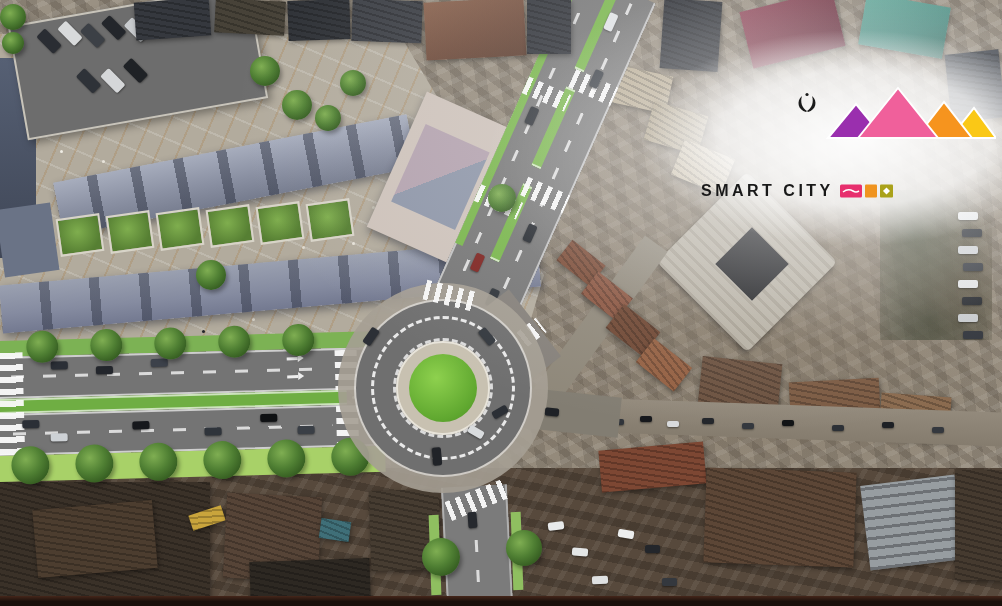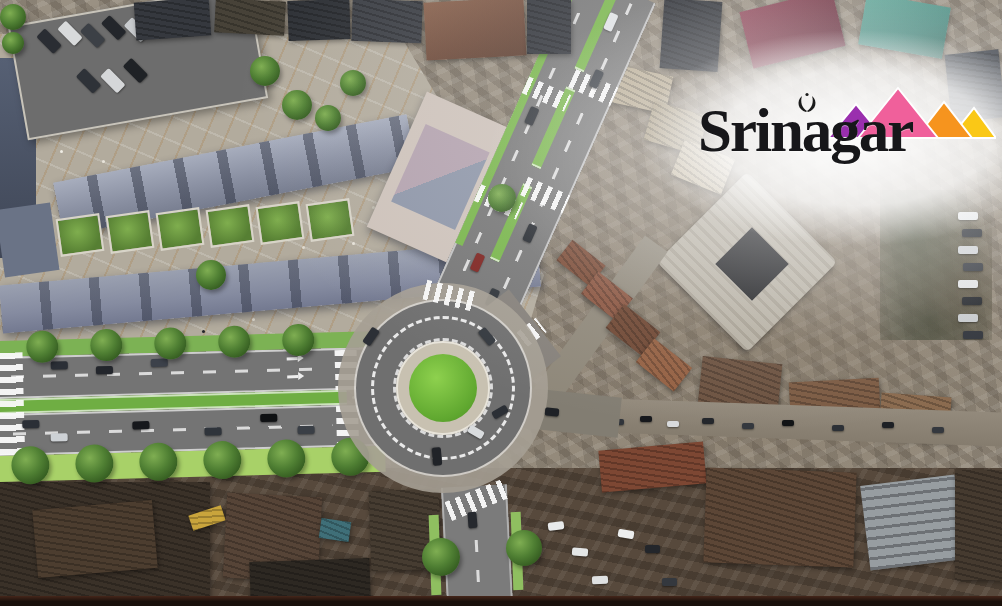--- a/index.html
+++ b/index.html
@@ -264,17 +264,26 @@
       <polygon points="124,52 148,22 170,52" stroke="#ffffff" stroke-width="2" fill="#fac816"></polygon>
       <polygon points="90,52 118,16 146,52" stroke="#ffffff" stroke-width="2" fill="#f6941e"></polygon>
       <polygon points="2,52 30,18 58,52" stroke="#ffffff" stroke-width="2" fill="#9a2fae"></polygon>
       <polygon points="32,52 72,2 112,52" stroke="#ffffff" stroke-width="2" fill="#f0609b"></polygon>
     </svg>
     <svg style="position:absolute;left:96px;top:8px;" width="26" height="22" viewBox="0 0 26 22">
       <path d="M12,20 C4,18 2,9 8,4 C6,10 8,16 13,19 Z" fill="#1b1b1b"></path>
       <path d="M14,20 C22,18 24,9 18,4 C20,10 18,16 13,19 Z" fill="#1b1b1b"></path>
       <circle cx="13" cy="2.5" r="1.6" fill="#1b1b1b"></circle>
     </svg>
-    <div class="wordmark">Srinagar</div>
+    <div class="tagrow">
+      <span class="tagline">SMART CITY</span>
+      <svg width="54" height="16" viewBox="0 0 54 16">
+        <rect x="0" y="1.5" width="22" height="13" rx="1.5" fill="#e72f6d"></rect>
+        <path d="M3,9 q5,-4 10,-1 q3,2 6,0" stroke="#ffffff" stroke-width="1.6" fill="none"></path>
+        <rect x="25" y="1.5" width="12" height="13" rx="1" fill="#f0941f"></rect>
+        <rect x="40" y="1.5" width="13" height="13" rx="1" fill="#aaa21a"></rect>
+        <rect x="44" y="5.5" width="5" height="5" fill="#ffffff" transform="rotate(45 46.5 8)"></rect>
+      </svg>
+    </div>
   </div>
 
   <div class="abs band"></div>
 </div>
 
 </body></html>

